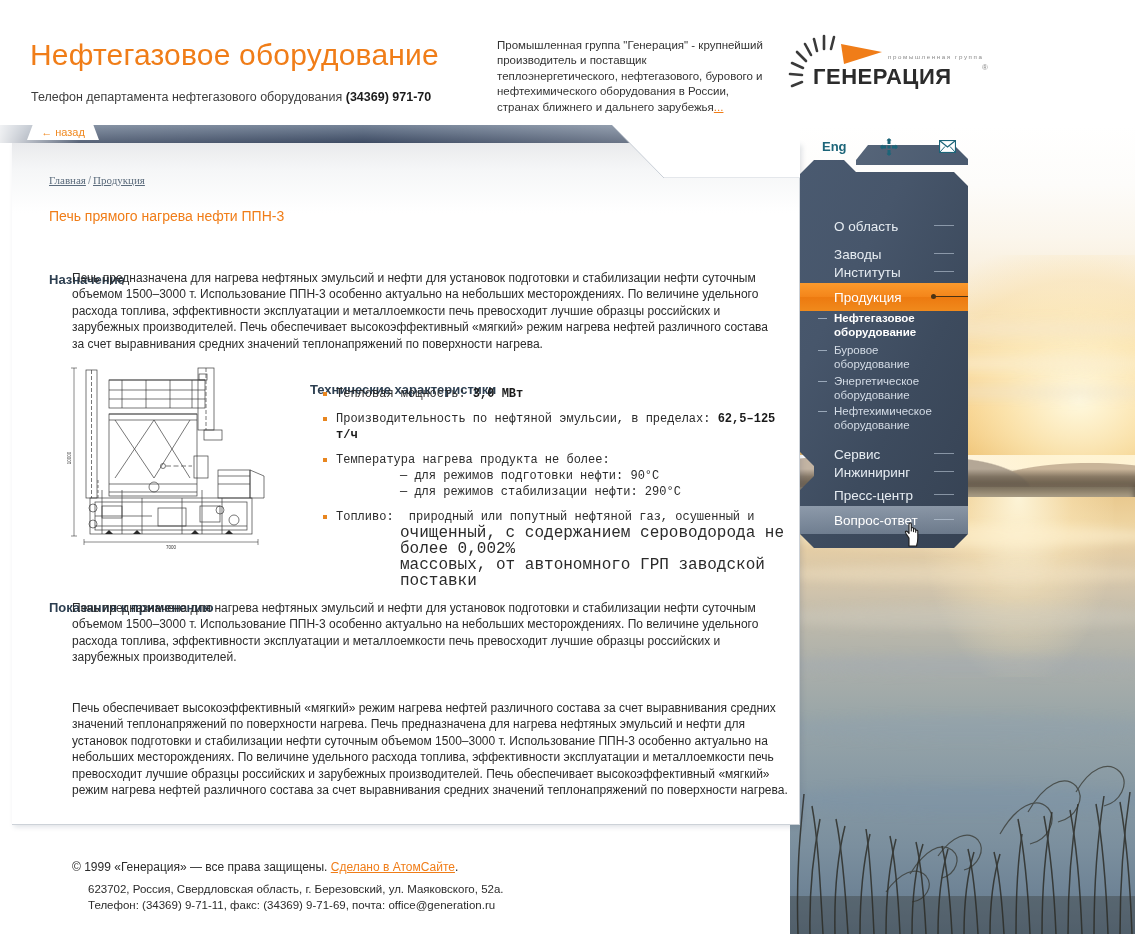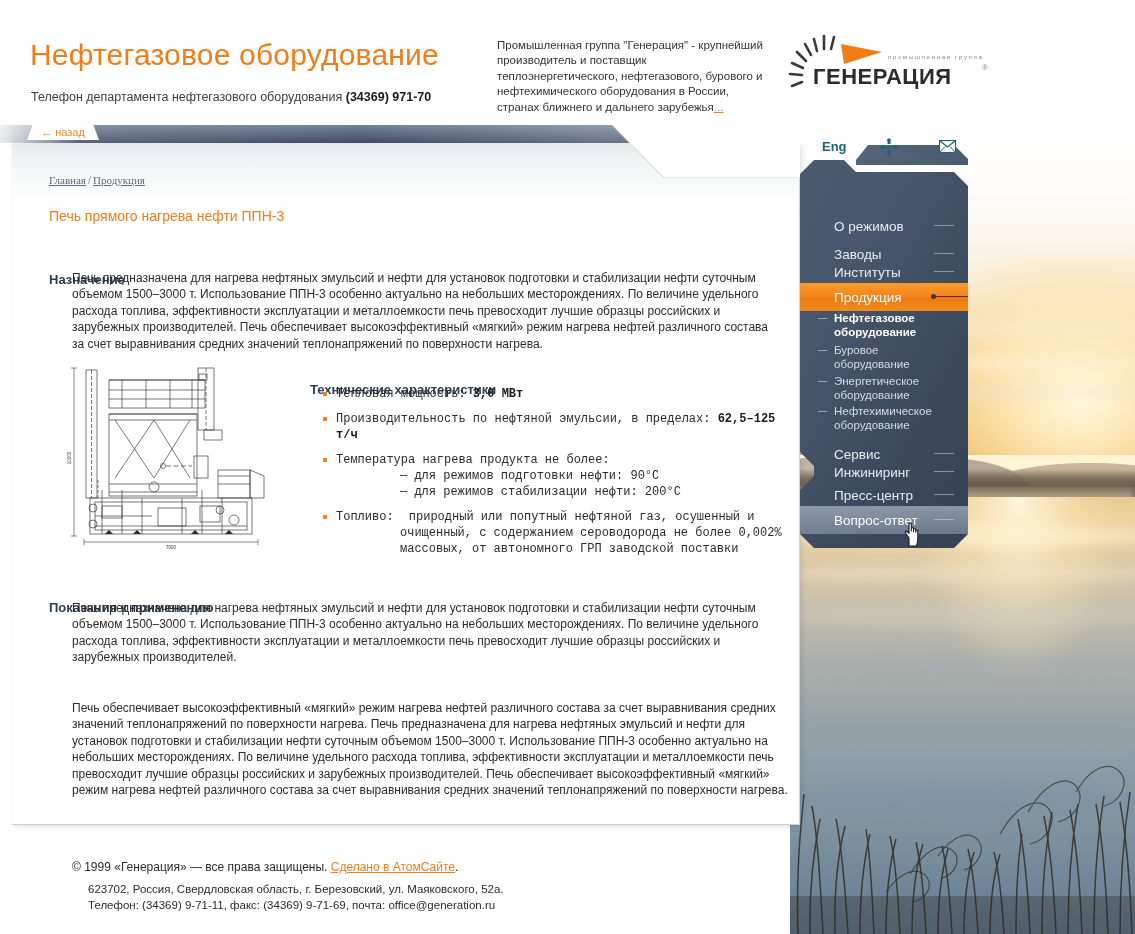--- a/index.html
+++ b/index.html
@@ -193,21 +193,21 @@
   
   #tech-head { left: 310px; top: 362px; }
   #tech-list { position: absolute; left: 318px; top: 386px; width: 470px; z-index: 8; }
   .tli { position: relative; padding-left: 18px; margin-bottom: 9px; font-size: 12px; color: #2b2b2b; line-height: 16px; font-family: Liberation Mono, monospace; }
   .tli::before {
     content: ""; position: absolute; left: 5px; top: 6px;
     width: 4px; height: 4px; background: #e8861f;
   }
   .tli b { font-weight: bold; color: #1a1a1a; }
   .sub-line { padding-left: 64px; font-size: 12px; color: #2b2b2b; line-height: 16px; }
-  .fuel-cont { padding-left: 64px; font-size: 12px; color: #2b2b2b; line-height: 16px; }
+  .fuel-cont { padding-left: 64px; font-size: 16px; color: #2b2b2b; line-height: 16px; }
 
   #indic-head { left: 49px; top: 580px; }
   #indic-par1 { left: 72px; top: 600px; width: 700px; }
   #indic-par2 { left: 72px; top: 700px; width: 716px; }
 
   
   #nav-panel {
     position: absolute; left: 800px; top: 160px;
     width: 168px; height: 388px; z-index: 9;
     background: linear-gradient(118deg, #4a5a70 0%, #47566b 30%, #3d4b5e 62%, #364253 100%);
@@ -461,21 +461,21 @@
 <div id="tech-list">
   <div class="tli">
     <span>Тепловая мощность: </span><b>3,0 МВт</b>
   </div>
   <div class="tli">
     <span>Производительность по нефтяной эмульсии, в пределах: </span><b>62,5–125 т/ч</b>
   </div>
   <div class="tli">
     <span>Температура нагрева продукта не более:</span>
     <div class="sub-line">— для режимов подготовки нефти: 90°С</div>
-    <div class="sub-line">— для режимов стабилизации нефти: 200°С</div>
+    <div class="sub-line">— для режимов стабилизации нефти: 290°С</div>
   </div>
   <div class="tli">
     <span>Топливо:</span>
     <span style="padding-left:8px">природный или попутный нефтяной газ, осушенный и</span>
     <div class="fuel-cont">очищенный, с содержанием сероводорода не более 0,002%<br>массовых, от автономного ГРП заводской поставки</div>
   </div>
 </div>
 
 <div class="section-head" id="indic-head">Показания к применению</div>
 <div class="body-par" id="indic-par1">Печь предназначена для нагрева нефтяных эмульсий и нефти для установок подготовки и стабилизации нефти суточным объемом 1500–3000 т. Использование ППН-3 особенно актуально на небольших месторождениях. По величине удельного расхода топлива, эффективности эксплуатации и металлоемкости печь превосходит лучшие образцы российских и зарубежных производителей.</div>
@@ -500,21 +500,21 @@
     </g>
   </svg>
   <svg id="mail-icon" viewBox="0 0 17 13">
     <rect x="0.5" y="0.5" width="16" height="12" fill="#ffffff" stroke="#1c6579" stroke-width="1.2"></rect>
     <path d="M0.5 0.5 L8.5 7 L16.5 0.5" fill="none" stroke="#1c6579" stroke-width="1.2"></path>
     <path d="M0.5 12.5 L6 6.5 M16.5 12.5 L11 6.5" fill="none" stroke="#1c6579" stroke-width="1"></path>
   </svg>
 </div>
 
 <div class="nav-item" style="top:212px;left:800px;position:absolute;z-index:11">
-  <span>О режимов</span>
+  <span>О область</span>
     <span class="dash"></span>
 </div>
 <div class="nav-item" style="top:240px;left:800px;position:absolute;z-index:11">
   <span>Заводы</span>
     <span class="dash"></span>
 </div>
 <div class="nav-item" style="top:258px;left:800px;position:absolute;z-index:11">
   <span>Институты</span>
     <span class="dash"></span>
 </div>

